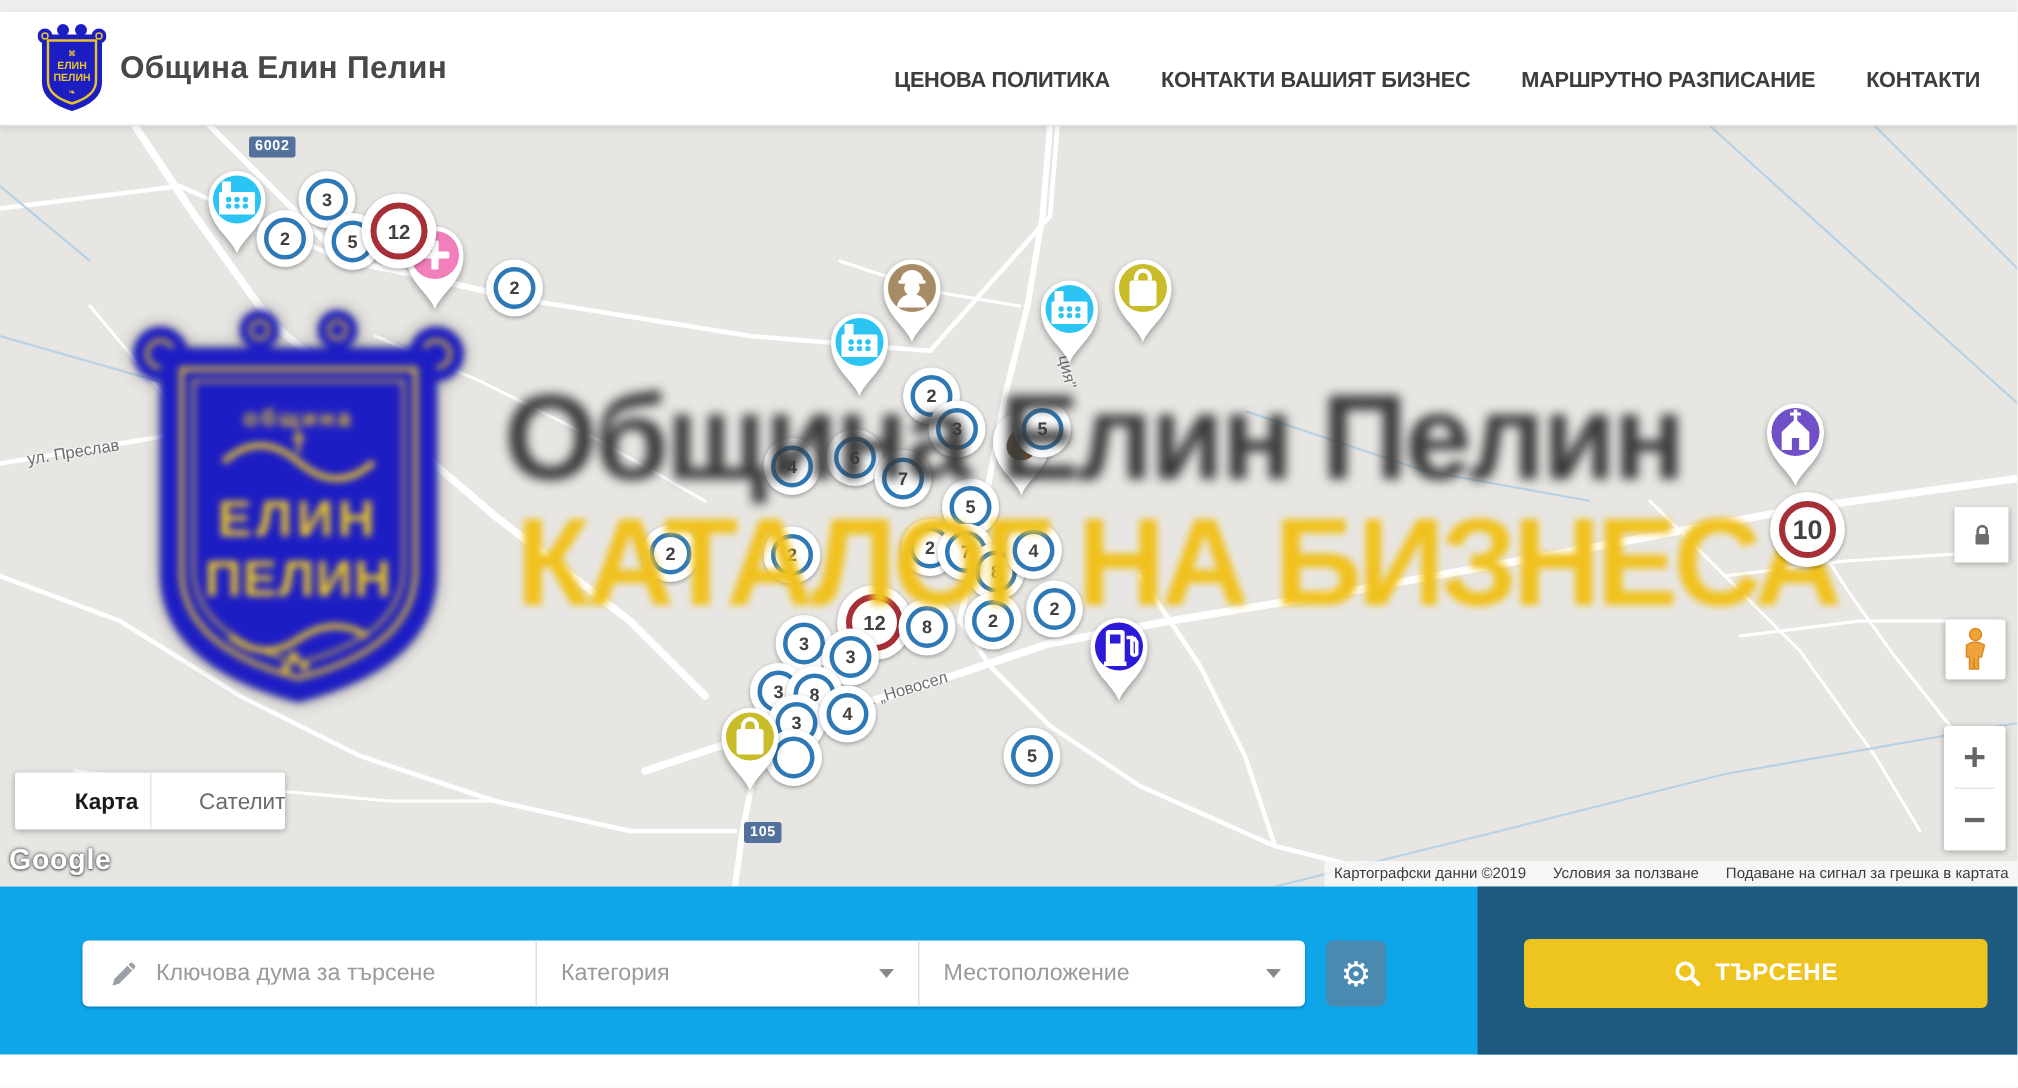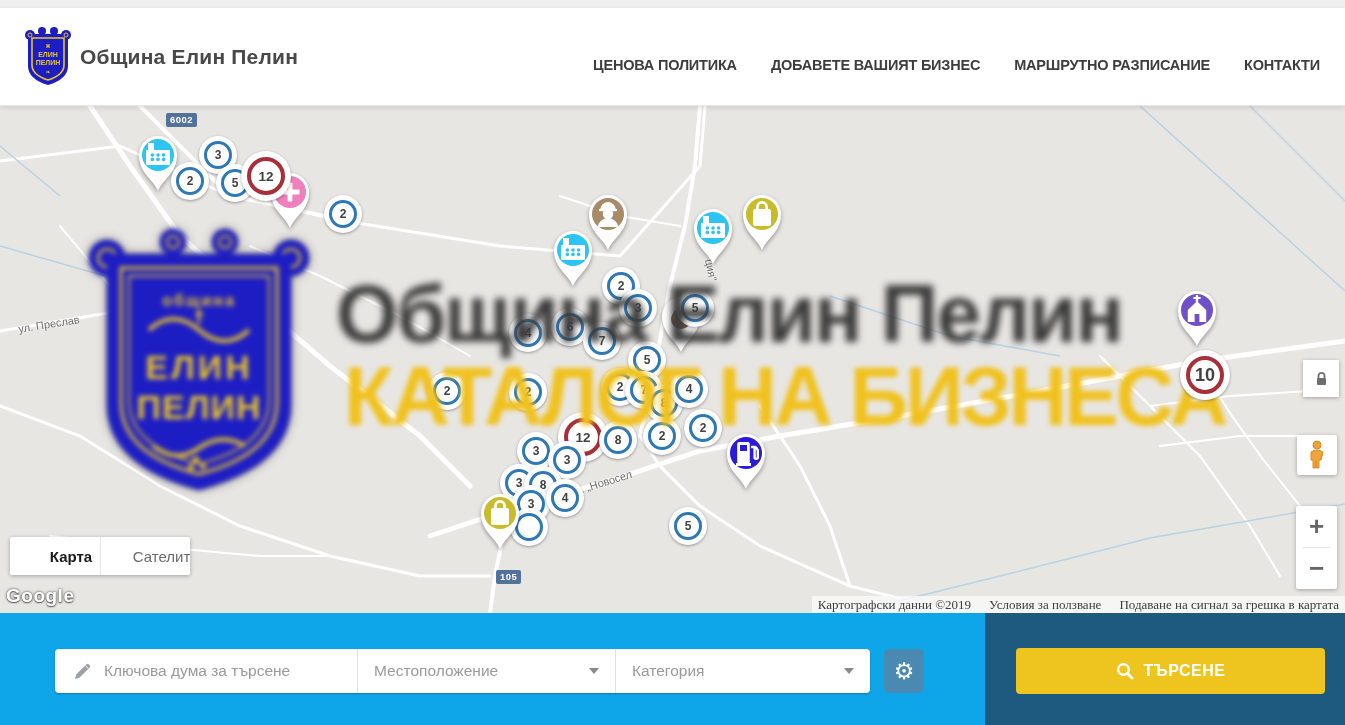--- a/index.html
+++ b/index.html
@@ -1,21 +1,21 @@
 <!DOCTYPE html>
 <html><head>
 <meta charset="utf-8">
 <style>
   * { margin:0; padding:0; box-sizing:border-box; }
   html,body { width:1345px; height:725px; overflow:hidden; background:#fff;
     font-family:"Liberation Sans", sans-serif; }
 
   
   .top-strip { height:8px; background:#efefef; }
-  .header { position:relative; height:98px; background:#fff; display:flex;
+  .header { position:relative; height:76px; background:#fff; display:flex;
     align-items:center; padding:0 25px; box-shadow:0 2px 5px rgba(0,0,0,.10);
     border-bottom:1px solid #e7e7e7; z-index:50; }
   .brand { display:flex; align-items:center; gap:9px; }
   .brand-text .t1 { font-size:21px; font-weight:bold; color:#484848; letter-spacing:.2px; }
   .brand-text .t2 { font-size:19px; font-weight:bold; color:#e9b424; letter-spacing:.4px; margin-top:2px; }
   .nav { margin-left:auto; display:flex; gap:34px; margin-top:16px; }
   .nav a { text-decoration:none; font-size:14.5px; font-weight:bold; color:#3d3d3d;
     letter-spacing:-0.2px; white-space:nowrap; cursor:pointer; }
 
   
@@ -53,21 +53,21 @@
     font-size:15px; cursor:pointer;padding-left:32px; }
   .maptype .active { font-weight:bold; color:#1a1a1a; }
   .maptype .idle { color:#6b6b6b; border-left:1px solid #e6e6e6; }
 
   .google-logo { position:absolute; left:6px; bottom:6px; z-index:13; font-size:19px;
     font-weight:bold; color:#fff; letter-spacing:.5px;
     text-shadow:0 0 2px rgba(90,90,90,.9),0 0 3px rgba(90,90,90,.7),0 1px 1px rgba(80,80,80,.8); }
 
   .attribution { position:absolute; right:0; bottom:0; height:17px; z-index:13;
     background:rgba(248,248,248,.85); display:flex; align-items:center; padding:0 6px; gap:18px; }
-  .attribution span { font-size:13px; color:#3c3c3c; white-space:nowrap; cursor:pointer;font-family:Liberation Serif, serif; }
+  .attribution span { font-size:10px; color:#3c3c3c; white-space:nowrap; cursor:pointer; }
 
   .ctrl { position:absolute; background:#fff; box-shadow:0 1px 4px rgba(0,0,0,.3); z-index:13;
     display:flex; align-items:center; justify-content:center; cursor:pointer; }
   .ctrl-lock { left:1303px; top:254px; width:36px; height:37px; }
   .ctrl-pegman { left:1297px; top:329px; width:40px; height:40px; border-radius:2px; }
   .ctrl-zoom { left:1296px; top:400px; width:41px; height:83px; border-radius:2px;
     flex-direction:column; justify-content:space-between; padding:0; }
   .zoom-btn { width:41px; height:41px; display:flex; align-items:center; justify-content:center;
     font-size:26px; font-weight:bold; color:#666; cursor:pointer; }
   .zoom-div { width:27px; height:1px; background:#e6e6e6; }
@@ -115,21 +115,21 @@
       <text x="23" y="31" font-size="7" fill="#e7c42a" text-anchor="middle" font-weight="bold">ЕЛИН</text>
       <text x="23" y="39" font-size="7" fill="#e7c42a" text-anchor="middle" font-weight="bold">ПЕЛИН</text>
       <text x="23" y="48" font-size="6" fill="#e7c42a" text-anchor="middle">❧</text>
     </svg>
     <div class="brand-text">
       <div class="t1">Община Елин Пелин</div>
     </div>
   </div>
   <div class="nav">
     <a>ЦЕНОВА ПОЛИТИКА</a>
-    <a>ДОБАВЕТЕ ВАШИЯТ БИЗНЕС</a>
+    <a>КОНТАКТИ ВАШИЯТ БИЗНЕС</a>
     <a>МАРШРУТНО РАЗПИСАНИЕ</a>
     <a>КОНТАКТИ</a>
   </div>
 </div>
 
 <div class="map">
   <svg class="roads" width="1345" height="507">
     <g stroke="#ffffff" fill="none" stroke-linecap="round">
       <path d="M140,0 L230,90 L262,96 L345,115" stroke-width="4"></path>
       <path d="M0,55 L120,40 L230,90" stroke-width="3"></path>
@@ -439,26 +439,26 @@
   <div class="right-zone"></div>
 
   <div class="search-fields">
     <div class="sf sf-keyword">
       <svg width="19" height="19" viewBox="0 0 19 19">
         <path d="M2 17 l1.2 -4.4 L13.5 2.3 a1.6 1.6 0 0 1 2.3 0 l0.9 0.9 a1.6 1.6 0 0 1 0 2.3 L6.4 15.8 z" fill="#9aa0a6"></path>
         <path d="M12.3 3.5 l3.2 3.2" stroke="#fff" stroke-width="1"></path>
       </svg>
       <input type="text" placeholder="Ключова дума за търсене" style="">
     </div>
+    <div class="sf sf-select sf-cat">
+      <span class="val">Категория</span>
+      <span class="caret"></span>
+    </div>
     <div class="sf sf-select sf-loc">
       <span class="val">Местоположение</span>
-      <span class="caret"></span>
-    </div>
-    <div class="sf sf-select sf-cat">
-      <span class="val">Категория</span>
       <span class="caret"></span>
     </div>
   </div>
 
   <button class="gear-btn">
     <span>⚙</span>
   </button>
 
   <button class="search-btn">
     <svg width="18" height="18" viewBox="0 0 18 18">

